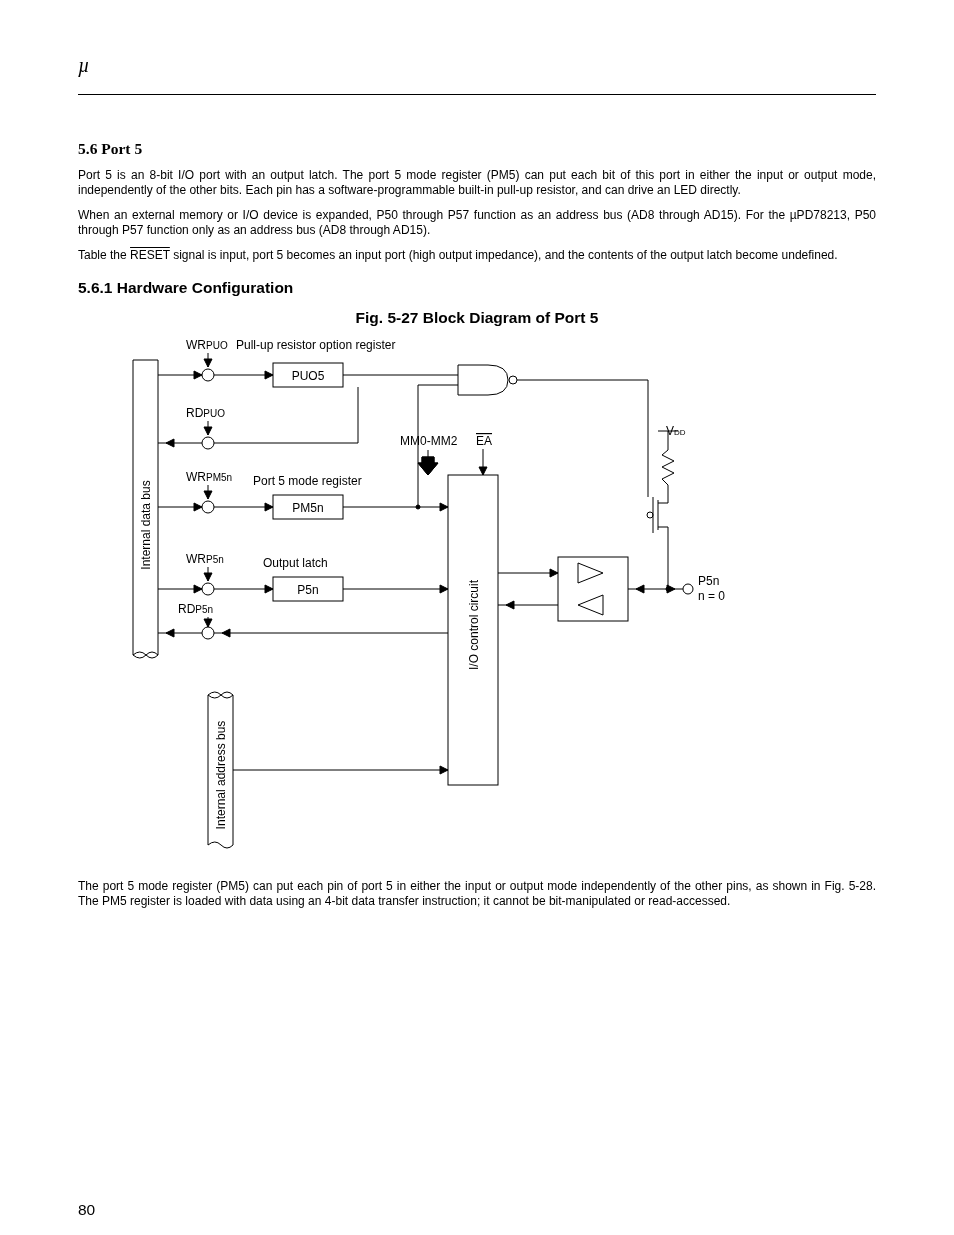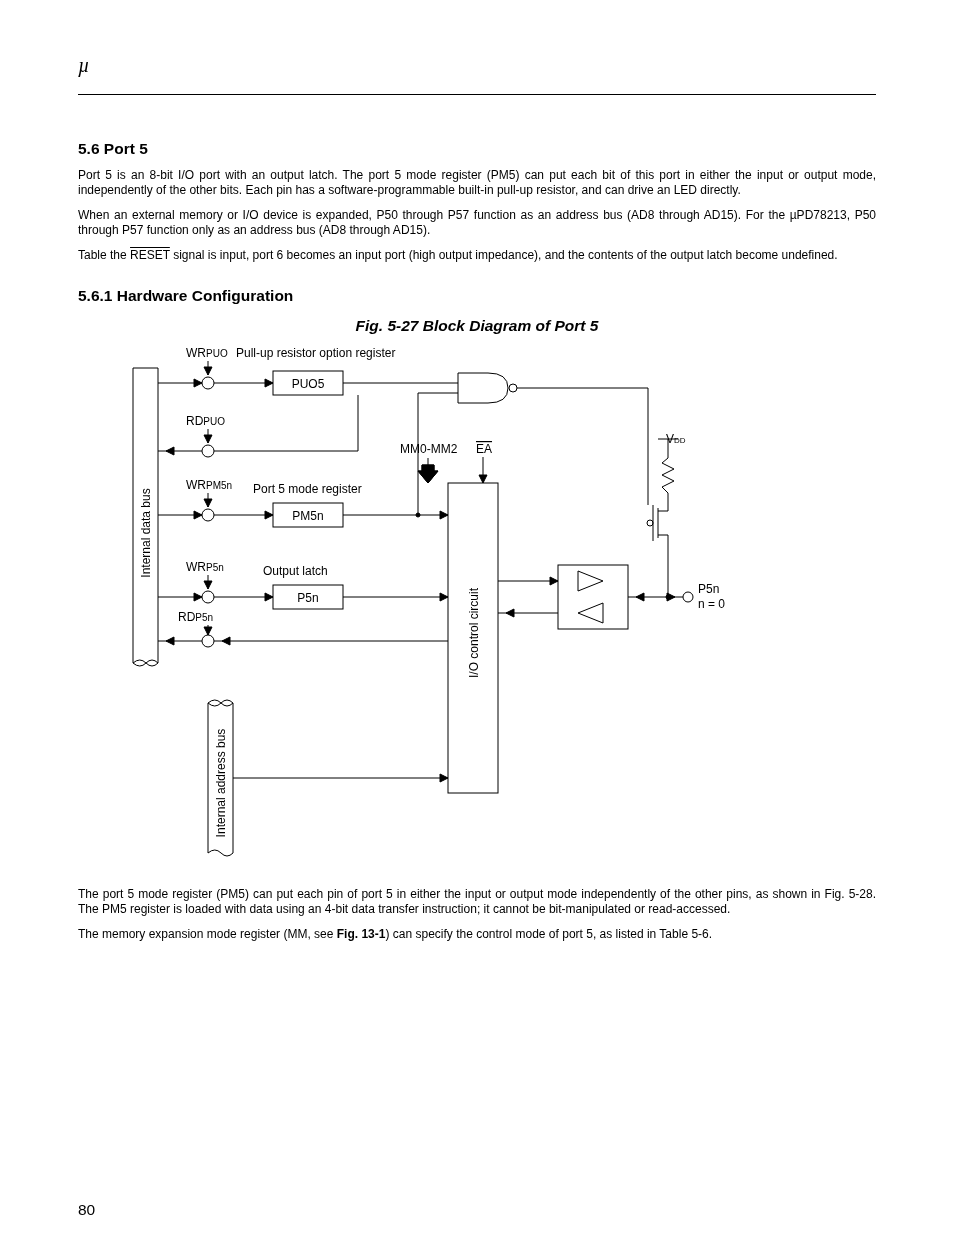--- a/index.html
+++ b/index.html
@@ -27,24 +27,24 @@
     width: 798px;
     height: 0;
     border-top: 1px solid #000;
   }
   .content {
     position: absolute;
     top: 136px;
     left: 78px;
     width: 798px;
   }
-  .h1 { font-weight: bold; font-size: 15.5px; margin-top: 4px; margin-bottom: 10px; }
-  .h2 { font-weight: bold; font-size: 15.5px; margin-top: 24px; margin-bottom: 8px; }
+  .h1 { font-weight: bold; font-size: 15.5px; margin-top: 4px; margin-bottom: 10px; font-family: Liberation Serif, serif; }
+  .h2 { font-weight: bold; font-size: 15.5px; margin-top: 16px; margin-bottom: 8px; }
   .para { font-size: 12px; line-height: 1.25; margin-bottom: 10px; text-align: justify; }
-  .fig-caption { text-align: center; font-weight: bold; font-style: italic; font-size: 15.5px; margin-top: 12px; margin-bottom: 8px; }
+  .fig-caption { text-align: center; font-weight: bold; font-size: 15.5px; margin-top: 12px; margin-bottom: 8px; }
   .overline { text-decoration: overline; }
   .svg-wrap { width: 798px; text-align: left; }
   .page-num {
     position: absolute;
     bottom: 16px;
     left: 78px;
     font-size: 15.5px;
   }
   .sub { font-size: 10px; vertical-align: sub; }
 </style>
@@ -54,21 +54,21 @@
 <div class="mu-header">µ</div>
 <div class="hr-top"></div>
 
 <div class="content">
 
   <div class="h1">5.6  Port 5</div>
 
   <p class="para">Port 5 is an 8-bit I/O port with an output latch.  The port 5 mode register (PM5) can put each bit of this port in either the input or output mode, independently of the other bits.  Each pin has a software-programmable built-in pull-up resistor, and can drive an LED directly.</p>
   <p class="para">When an external memory or I/O device is expanded, P50 through P57 function as an address bus (AD8 through AD15).  For the µPD78213, P50 through P57 function only as an address bus (AD8 through AD15).</p>
   <p class="para">
-    <span>Table the </span><span class="overline">RESET</span><span> signal is input, port 6 becomes an input port (high output impedance), and the contents of the output latch become undefined.</span>
+    <span>Table the </span><span class="overline">RESET</span><span> signal is input, port 5 becomes an input port (high output impedance), and the contents of the output latch become undefined.</span>
   </p>
 
   <div class="h2">5.6.1  Hardware Configuration</div>
 
   <div class="fig-caption">Fig. 5-27  Block Diagram of Port 5</div>
 
   <div class="svg-wrap">
     <svg width="650" height="540" viewBox="0 0 650 540">
       <style>
         text { font-family: Helvetica, Arial, sans-serif; font-size: 12px; }
@@ -207,19 +207,16 @@
       <polygon class="fillb" points="558,254 566,250 566,258"></polygon>
       <polygon class="fillb" points="597,254 589,250 589,258"></polygon>
       <circle cx="610" cy="254" r="5"></circle>
       <circle cx="590" cy="254" r="2" class="fillb"></circle>
       <text x="620" y="250">P5n</text>
       <text x="620" y="265">n = 0 to 7</text>
     </svg>
   </div>
 
   <p class="para">The port 5 mode register (PM5) can put each pin of port 5 in either the input or output mode independently of the other pins, as shown in Fig. 5-28.  The PM5 register is loaded with data using an 4-bit data transfer instruction; it cannot be bit-manipulated or read-accessed.</p>
-  <p class="para">
-    <span>The memory expansion mode register (MM, see </span><b>Fig. 13-1</b><span>) can specify the control mode of port 5, as listed in Table 5-6.</span>
-  </p>
 
 </div>
 
 <div class="page-num">80</div>
 
 </body></html>

